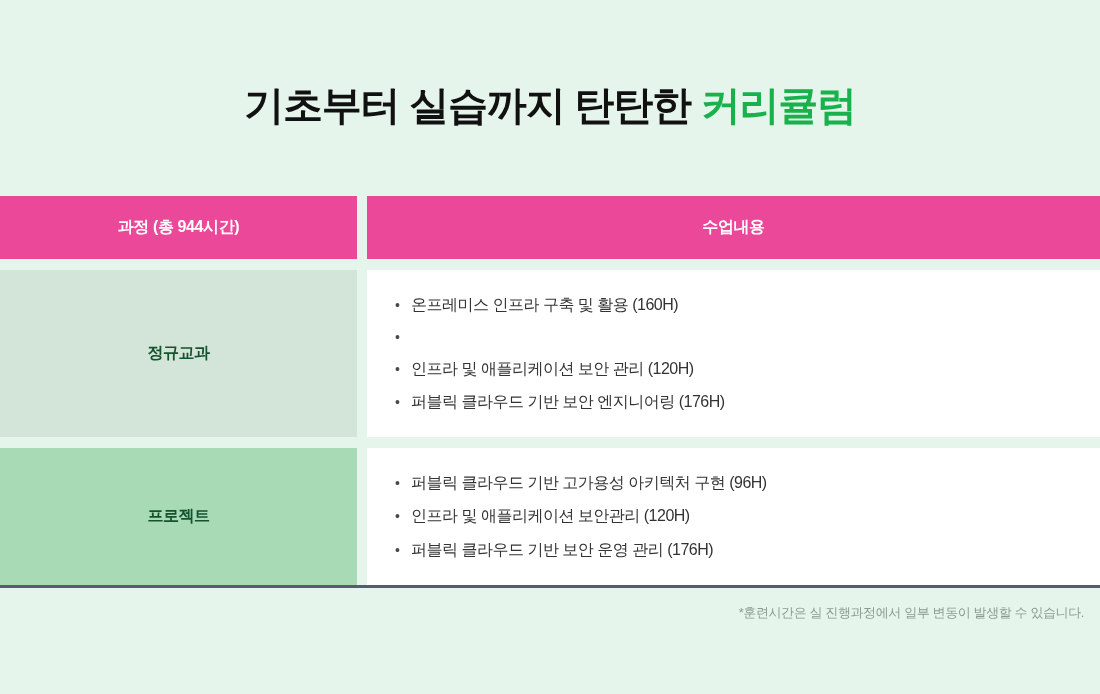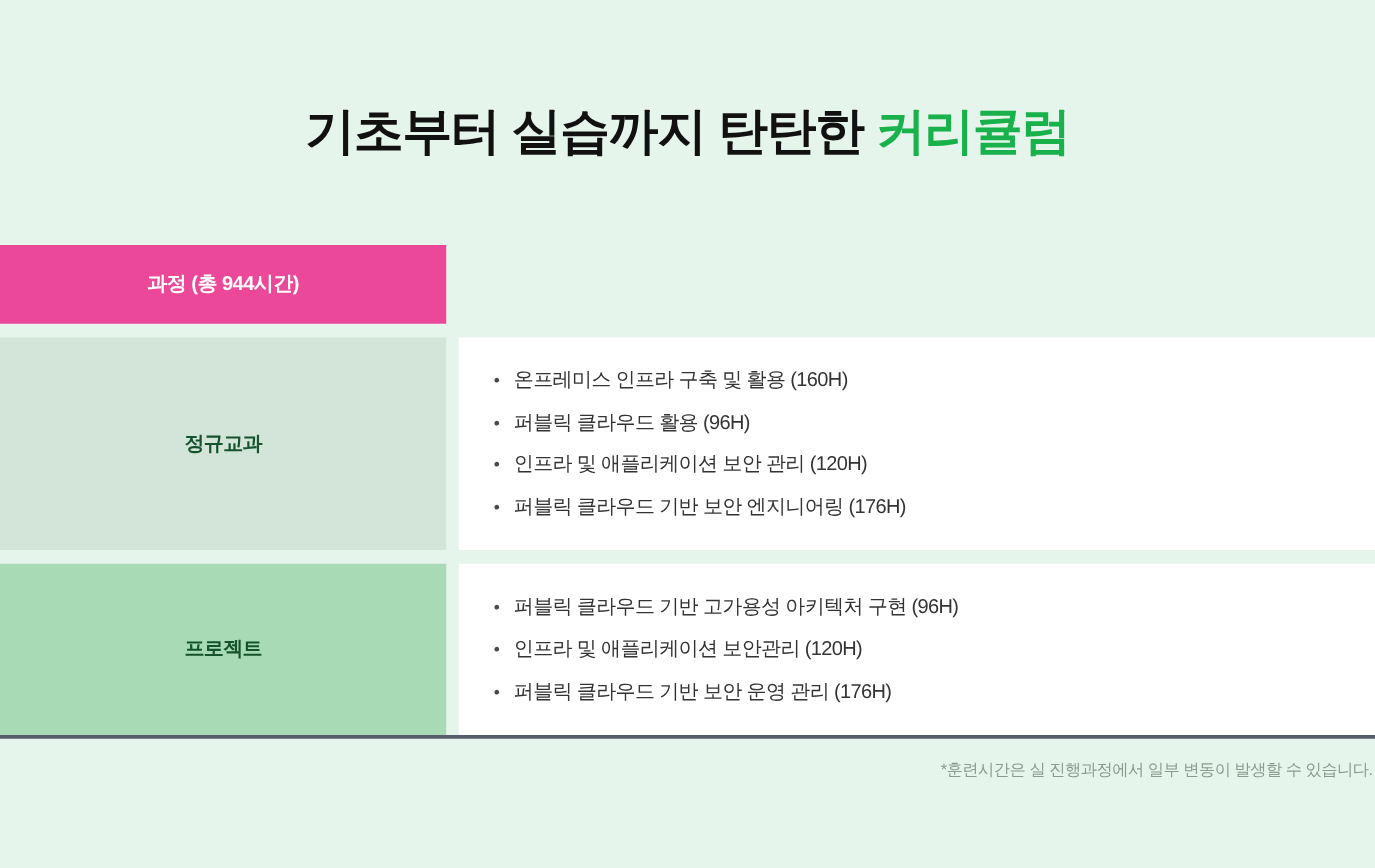--- a/index.html
+++ b/index.html
@@ -123,21 +123,21 @@
     line-height: 1;
   }
   .bullet-text {
     flex: 1 1 auto;
   }
 
   
   .footnote-area {
     width: 100%;
     padding-top: 16px;
-    padding-right: 2px;
+    padding-right: 16px;
     display: flex;
     justify-content: flex-end;
     box-sizing: border-box;
   }
   .footnote {
     font-size: 13px;
     color: #8a9a8f;
     letter-spacing: -0.4px;
   }
 </style>
@@ -147,36 +147,38 @@
 <div class="title-area">
   <h1 class="page-title"><span>기초부터 실습까지 탄탄한 </span><span class="accent">커리큘럼</span></h1>
 </div>
 
 <div class="curriculum-table">
 
   <div class="trow header-row">
     <div class="cell-label">
       <span class="header-text">과정 (총 944시간)</span>
     </div>
+    <div class="cell-content">
+      <span class="header-text">수업내용</span>
+    </div>
   </div>
 
   <div class="row-gap"></div>
 
   <div class="trow body-row row-1">
     <div class="cell-label">
       <span class="row-label">정규교과</span>
     </div>
     <div class="cell-content">
       <div class="bullet-item">
         <span class="bullet-dot">•</span>
         <span class="bullet-text">온프레미스 인프라 구축 및 활용 (160H)</span>
       </div>
       <div class="bullet-item">
         <span class="bullet-dot">•</span>
-        <span class="bullet-text">퍼블릭 클라우드 활용 (96H)</span>
       </div>
       <div class="bullet-item">
         <span class="bullet-dot">•</span>
         <span class="bullet-text">인프라 및 애플리케이션 보안 관리 (120H)</span>
       </div>
       <div class="bullet-item">
         <span class="bullet-dot">•</span>
         <span class="bullet-text">퍼블릭 클라우드 기반 보안 엔지니어링 (176H)</span>
       </div>
     </div>

